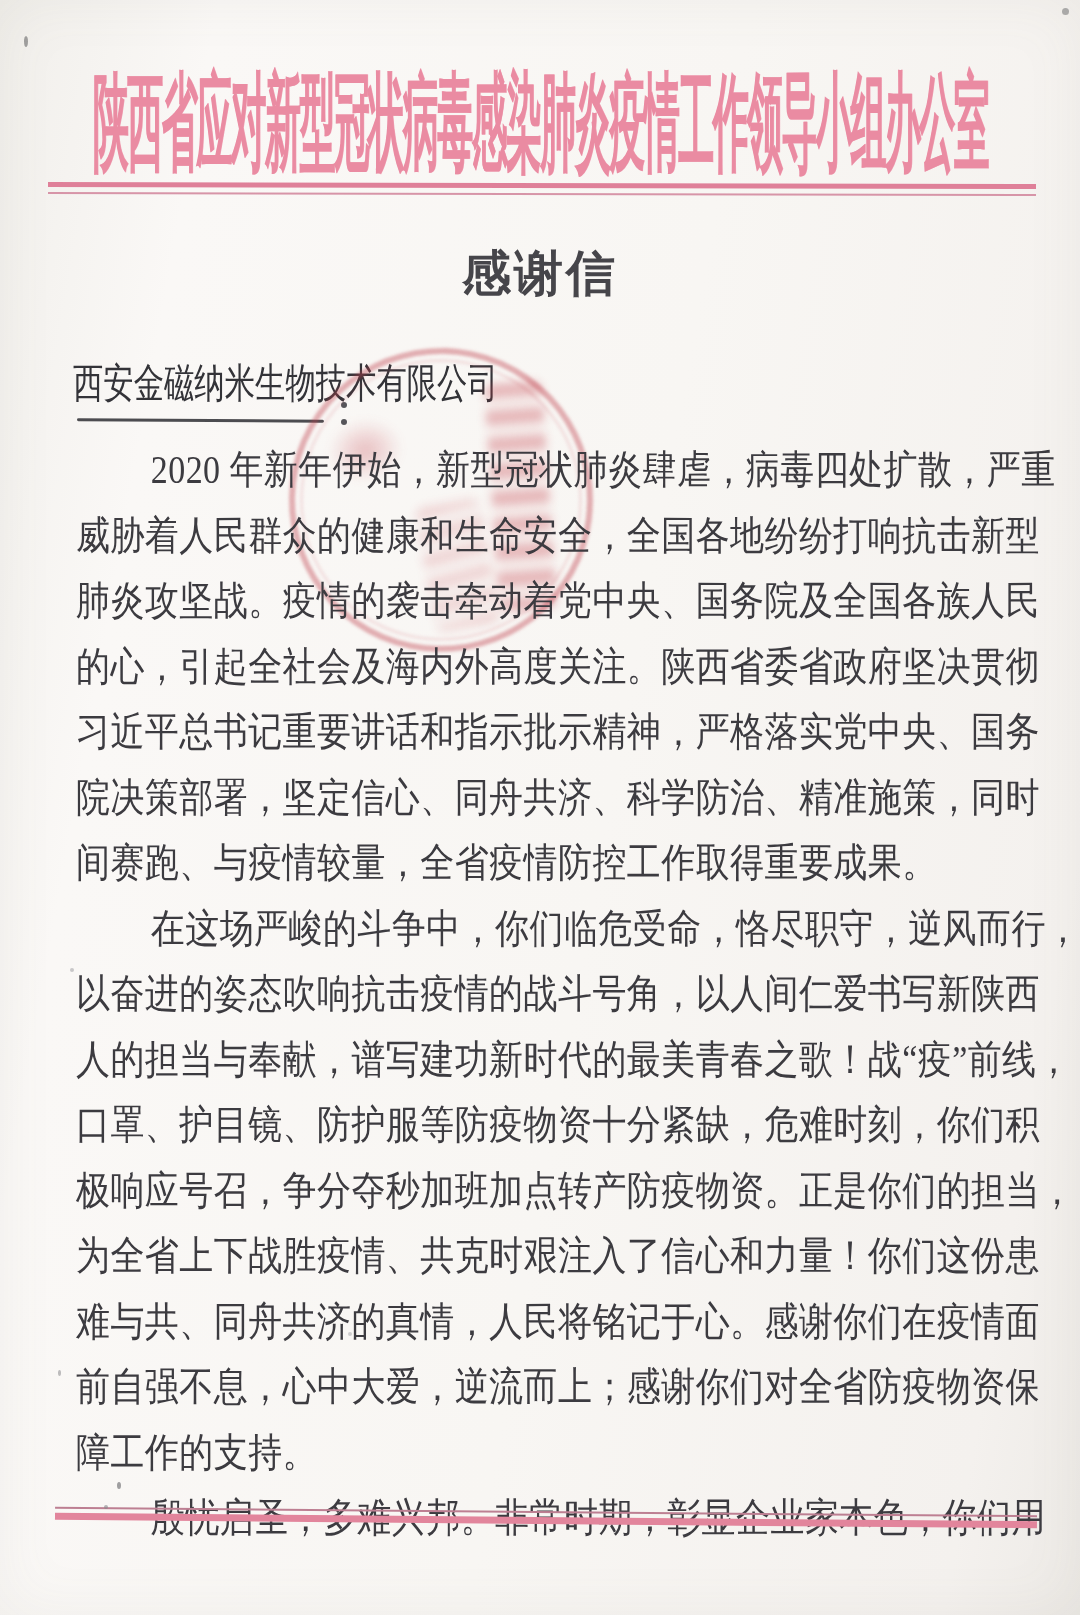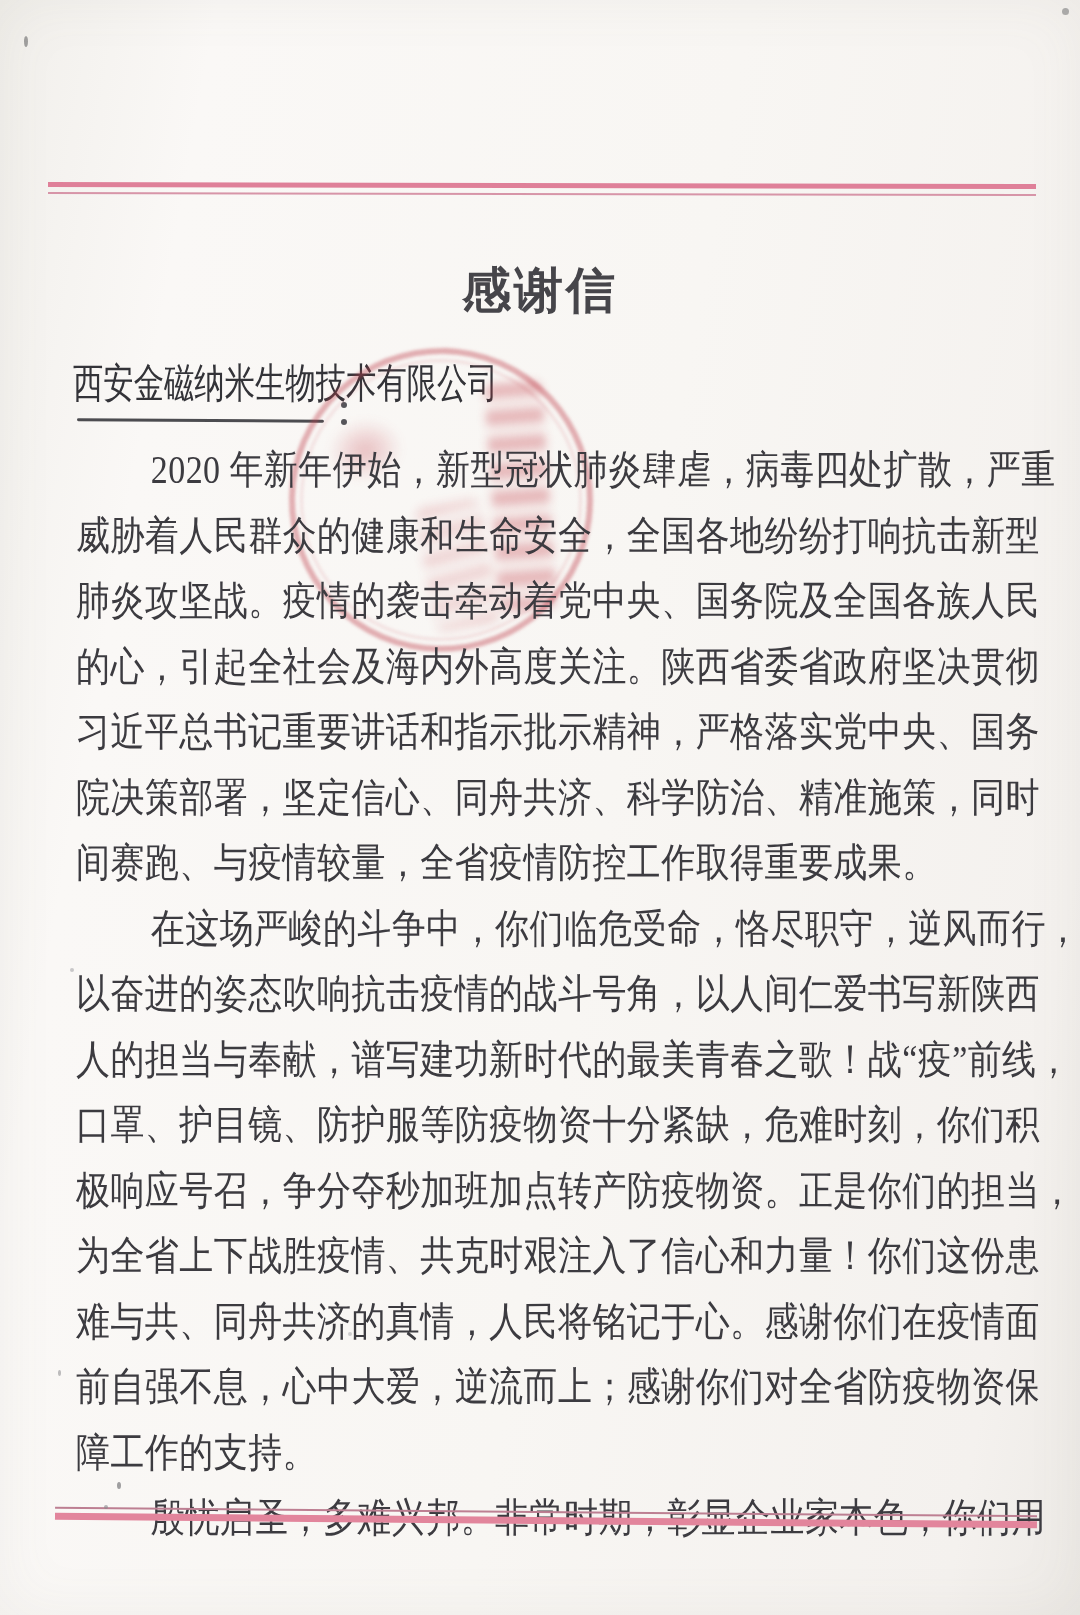--- a/index.html
+++ b/index.html
@@ -31,21 +31,21 @@
   }
 
   
   .rule-head { position: absolute; top: 183px; left: 48px; width: 988px; transform: rotate(0.12deg); }
   .rule-head .thick { height: 5px; background: #df8099; }
   .rule-head .gap   { height: 5px; }
   .rule-head .thin  { height: 2px; background: #d795a8; }
 
   
   .title {
-    position: absolute; top: 258px; left: 0; width: 1080px; margin: 0;
+    position: absolute; top: 241px; left: 0; width: 1080px; margin: 0;
     text-align: center;
     font-size: 49px; font-weight: bold; letter-spacing: 3px;
     color: #46454a;
   }
 
   
   .recipient {
     position: absolute; top: 356px; left: 73px;
     font-size: 41px; color: #333338; white-space: nowrap;
     transform: scaleX(0.74); transform-origin: left center;
@@ -113,20 +113,23 @@
   .sp4 { left: 104px; top: 1505px; width: 4px; height: 4px;  background: #86868a; opacity: .6; }
   .sp5 { left: 58px;  top: 1370px; width: 3px; height: 6px;  background: #8a8a8e; opacity: .55; }
   .sp6 { left: 70px;  top: 968px;  width: 4px; height: 4px;  background: #97979b; opacity: .5; }
   .sp7 { left: 348px; top: 1332px; width: 4px; height: 4px;  background: #9b9b9f; opacity: .45; }
 </style>
 </head>
 <body>
 
 <div class="page">
 
+  <div class="letterhead">
+    <span class="letterhead-text">陕西省应对新型冠状病毒感染肺炎疫情工作领导小组办公室</span>
+  </div>
 
   <div class="rule-head">
     <div class="thick"></div>
     <div class="gap"></div>
     <div class="thin"></div>
   </div>
 
   <h1 class="title">感谢信</h1>
 
   <div class="recipient">西安金磁纳米生物技术有限公司</div>

